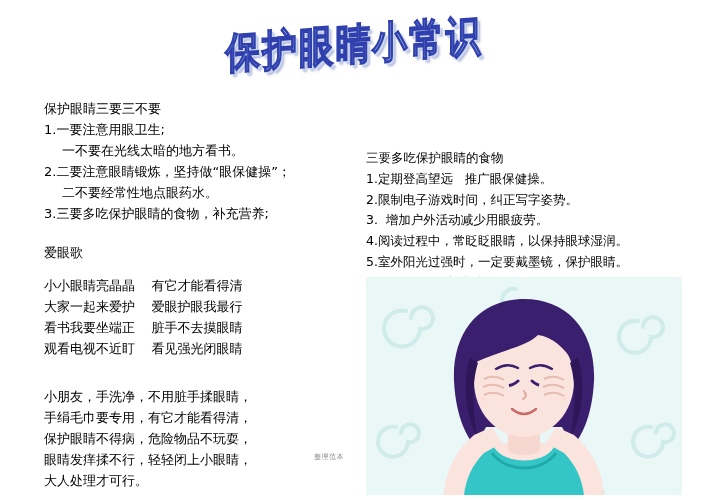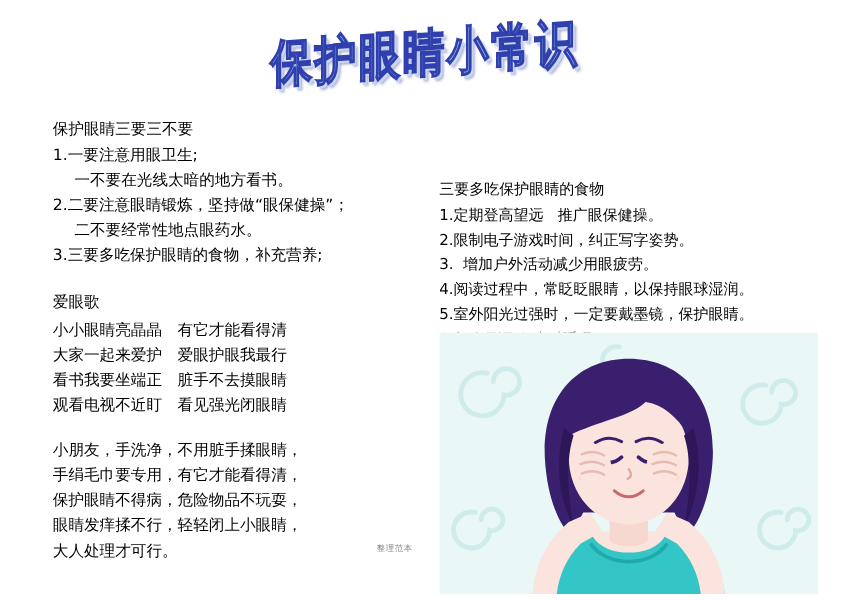--- a/index.html
+++ b/index.html
@@ -56,24 +56,23 @@
   .left-col .line { white-space: pre; }
   .indent-1 { padding-left: 18px; }
 
   .song-title {
     margin-top: 18px;
     text-align: left;
     padding-right: 60px;
     font-size: 13px;
   }
   .song-body {
-    margin-top: 1px;
+    margin-top: 12px;
     font-size: 13px;
     line-height: 1.62;
-    font-family: Liberation Serif, serif;
   }
   .song-body .row { white-space: pre; }
   .para-gap { height: 14px; }
 
   
   .right-col {
     position: absolute;
     left: 366px;
     top: 148px;
     width: 320px;

